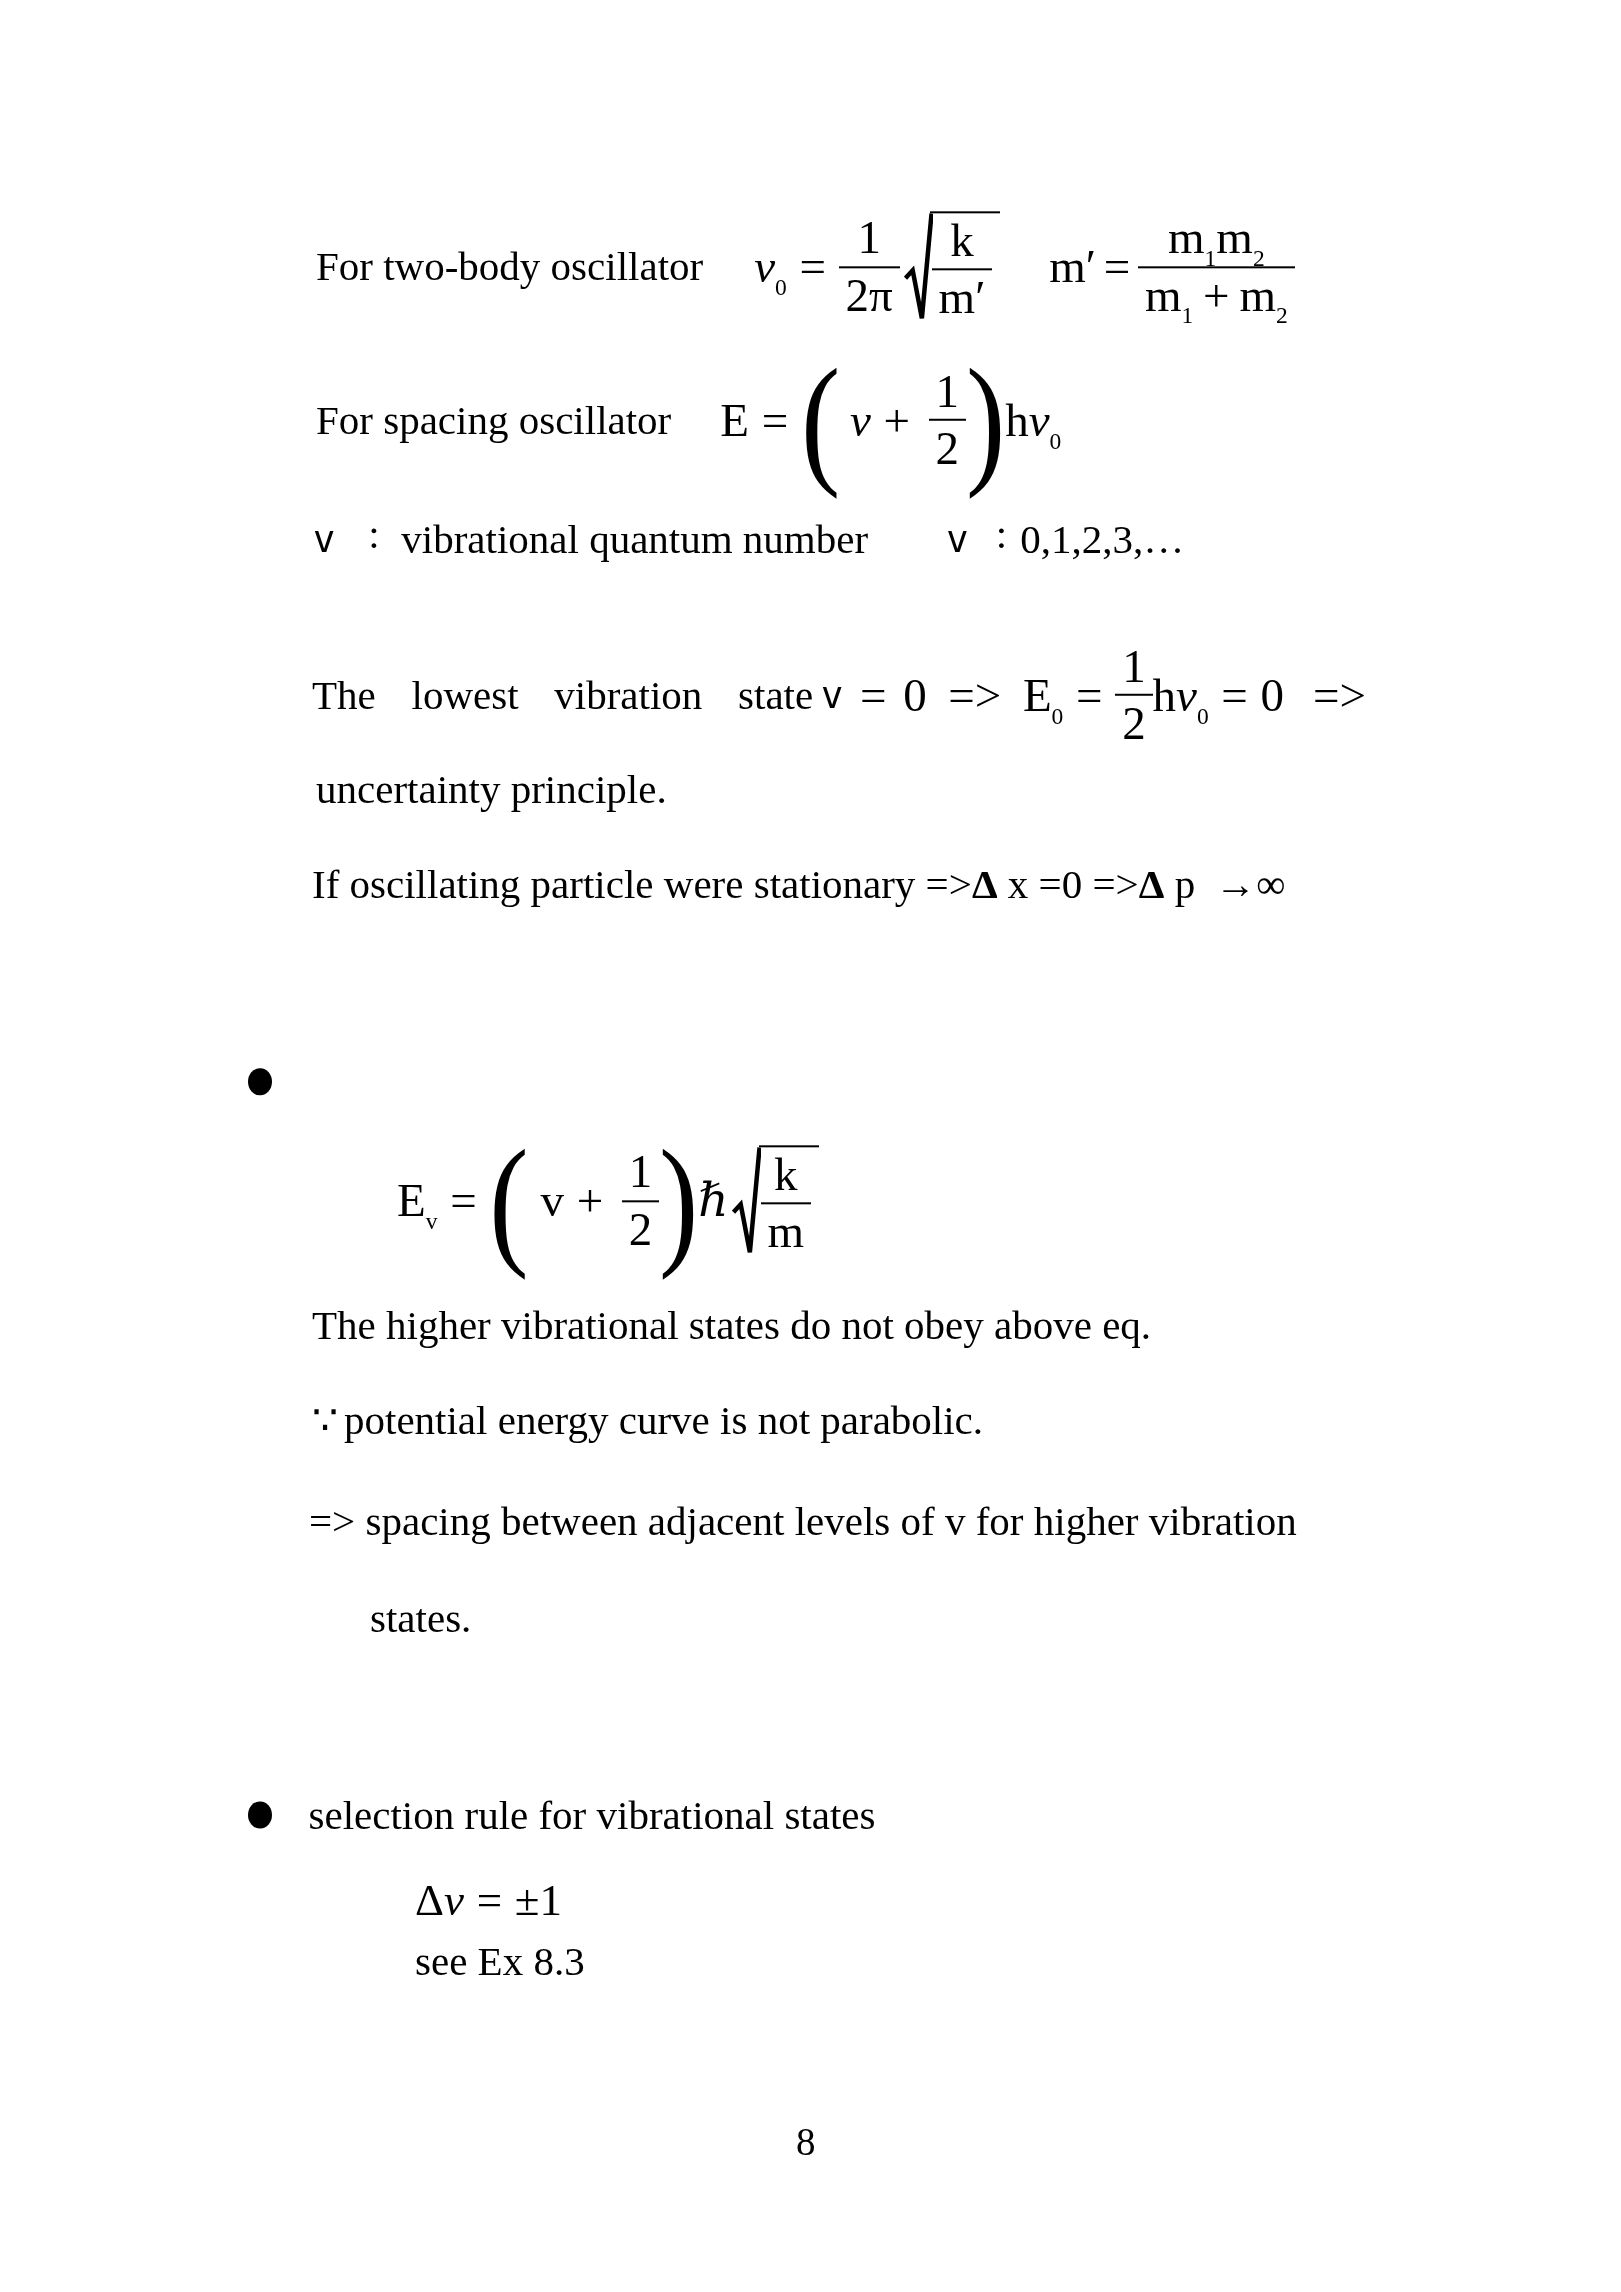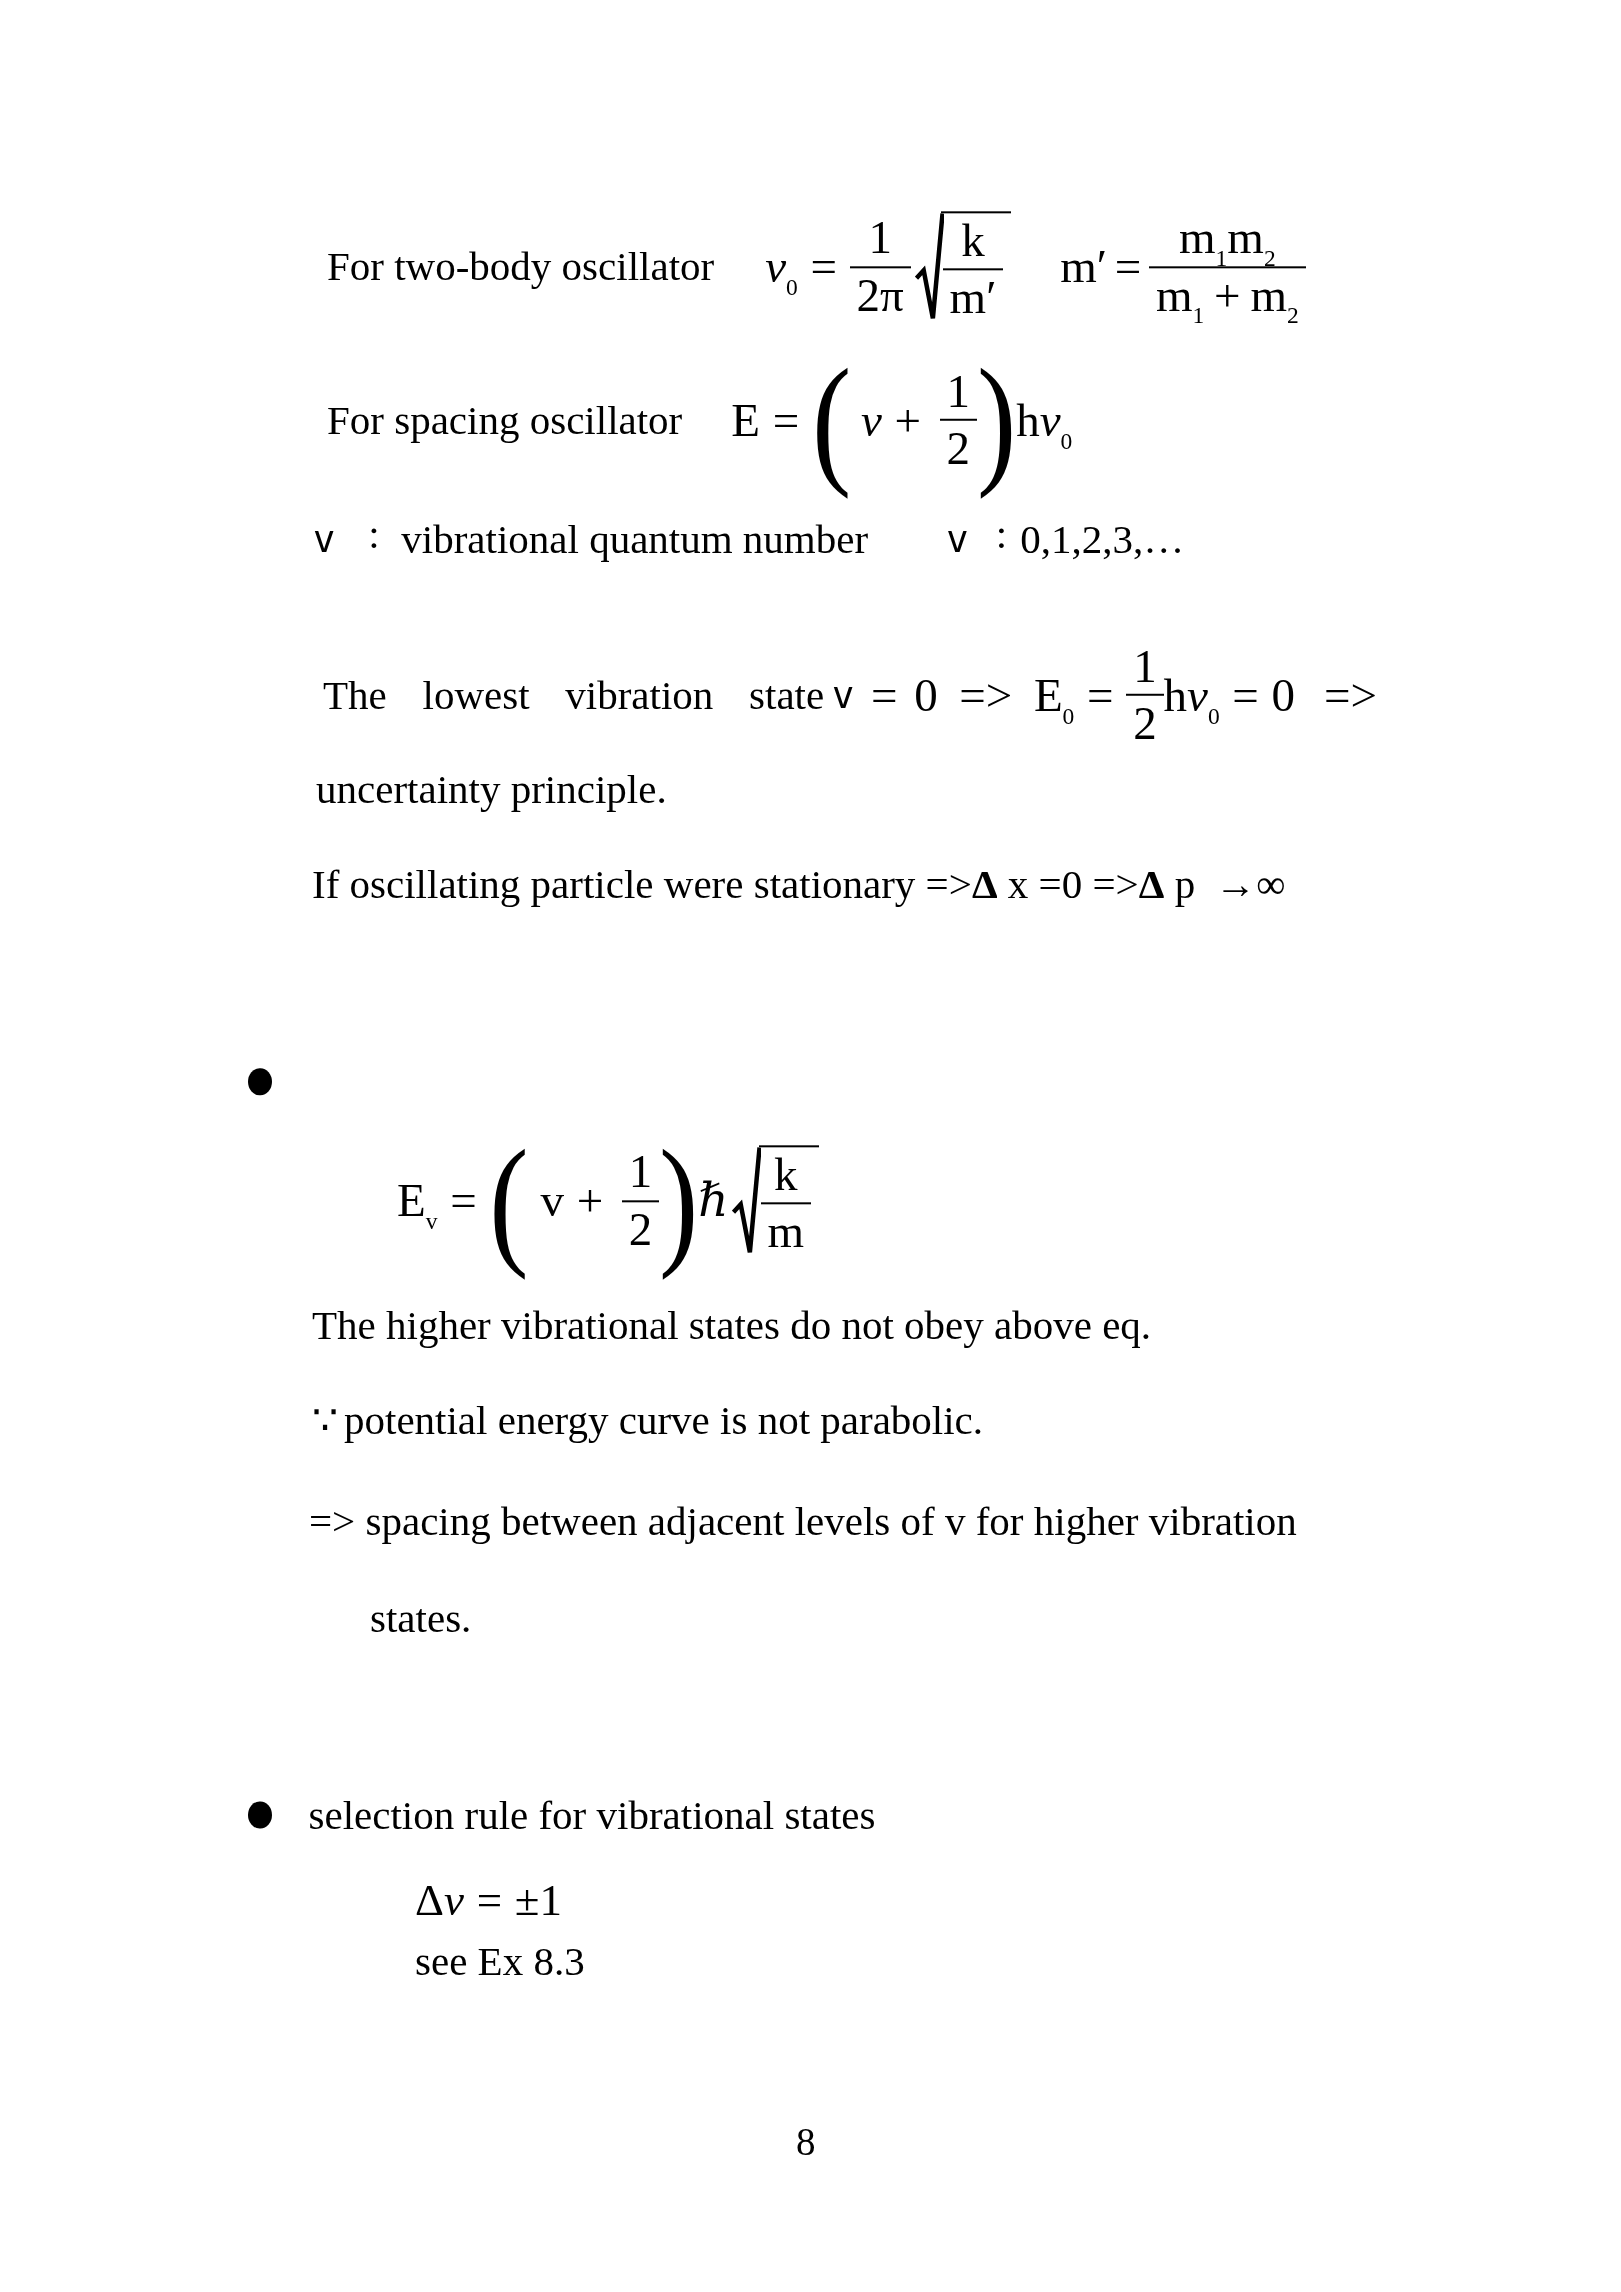--- a/index.html
+++ b/index.html
@@ -9,21 +9,21 @@
     font-size:41px; overflow:hidden;
   }
   .row {
     position:absolute; display:flex; align-items:center;
     transform:translateY(-50%); white-space:nowrap; line-height:1;
   }
   .textline {
     position:absolute; transform:translateY(-50%); white-space:nowrap; line-height:1.2;
   }
   .eq { font-size:47px; }
-  .body-text { font-size:41px;margin-left:11px; }
+  .body-text { font-size:41px; }
   .mrow { display:inline-block; line-height:1; }
   .op { margin:0 12.7px; }
   .it { font-style:italic; }
   .bold { font-weight:bold; }
   .sub2 { font-size:0.5em; position:relative; top:0.55em; }
   .frac { display:inline-flex; flex-direction:column; align-items:center; flex:none; }
   .fnum { line-height:1.05; padding:0 6.9px 2.9px; text-align:center; }
   .fden { line-height:1.05; padding:2.9px 6.9px 0; border-top:2.9px solid #000; text-align:left; }
   .sqrt { display:inline-flex; align-items:stretch; flex:none; margin-left:3.9px; }
   .radsvg { width:29px; height:auto; align-self:stretch; flex:none; display:block; }

